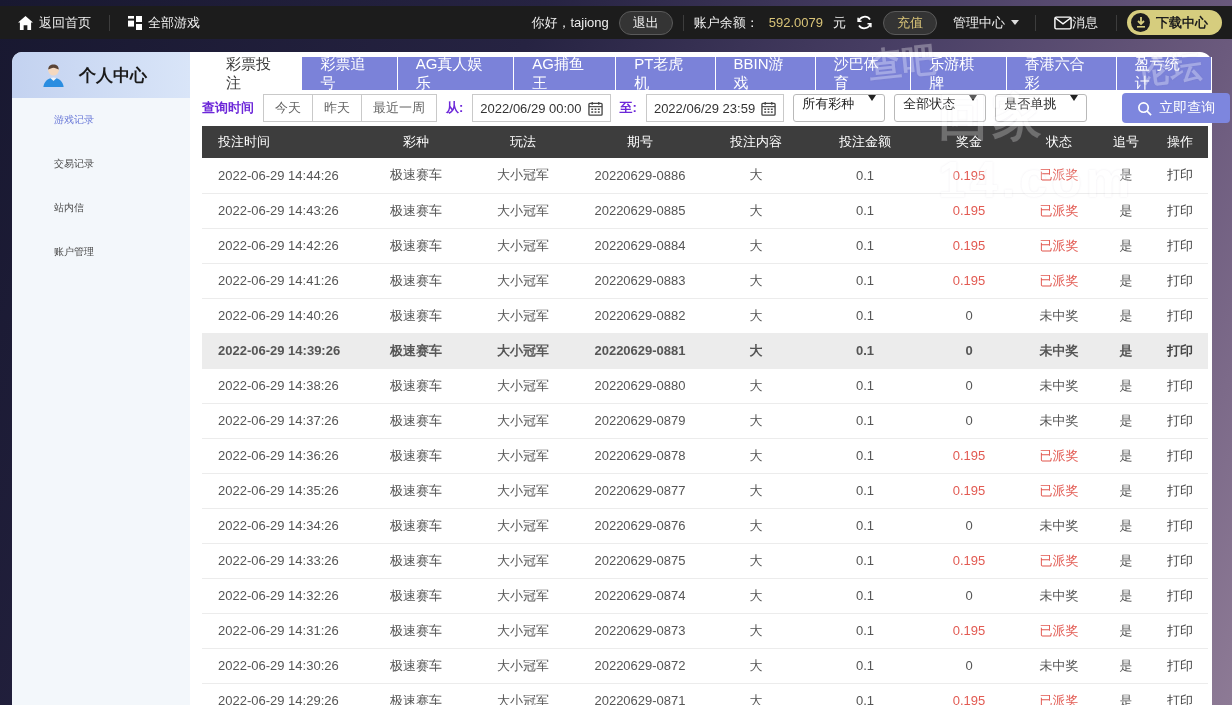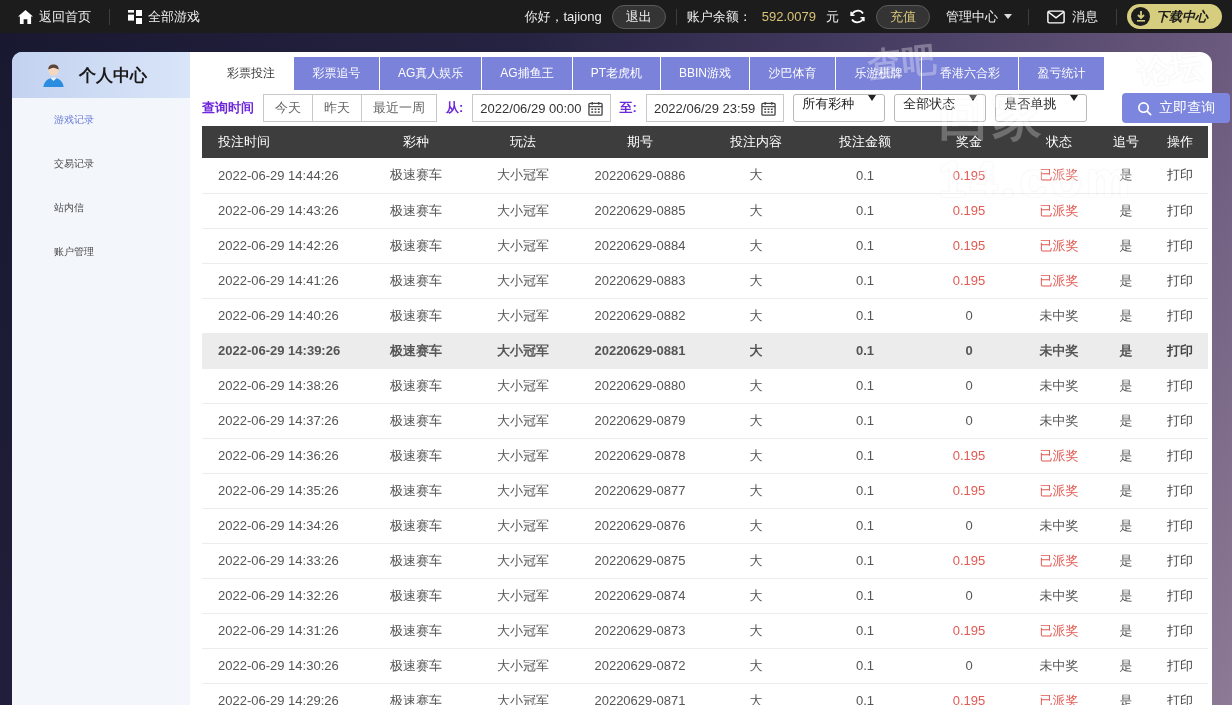--- a/index.html
+++ b/index.html
@@ -4,52 +4,52 @@
 <style>
   * { margin:0; padding:0; box-sizing:border-box; }
   html,body { width:1232px; height:705px; overflow:hidden; }
   body {
     font-family:"Liberation Sans","DejaVu Sans",sans-serif;
     background:linear-gradient(115deg,#181830 0%,#262342 35%,#4a4066 60%,#6b5a7d 80%,#8d7a95 100%);
     position:relative; font-size:13px; color:#555;
   }
 
   
-  .navbar{position:absolute;left:0;top:0;width:1232px;height:33px;background:#1c1c1c;
+  .navbar{position:absolute;left:0;top:6px;width:1232px;height:33px;background:#1c1c1c;
     display:flex;align-items:center;color:#eee;z-index:30;}
   .nav-left{display:flex;align-items:center;gap:0;}
   .nav-item{display:flex;align-items:center;gap:6px;padding:0 18px;height:33px;cursor:pointer;color:#f0f0f0;}
   .nav-div{width:1px;height:16px;background:#3d3d3d;}
   .nav-right{margin-left:auto;display:flex;align-items:center;gap:10px;padding-right:10px;}
   .pill-dark{background:#343434;border:1px solid #5a5a5a;border-radius:12px;padding:2px 13px;
     color:#f0f0f0;cursor:pointer;font-size:13px;}
   .pill-dark.gold{color:#d9c478;}
   .gold-num{color:#d9c478;}
   .mgmt{display:flex;align-items:center;gap:6px;cursor:pointer;padding:0 6px;}
   .caret{width:0;height:0;border-left:4px solid transparent;border-right:4px solid transparent;border-top:5px solid #ddd;}
-  .msg{display:flex;align-items:center;gap:7px;cursor:pointer;padding:0 8px;}
+  .msg{display:flex;align-items:center;cursor:pointer;padding:0 8px;}
   .dl-pill{background:#d6cd7e;color:#1d1d1d;border-radius:13px;height:25px;display:flex;align-items:center;
-    gap:6px;padding:0 14px 0 4px;cursor:pointer;font-weight:bold;font-style:italic;}
+    gap:6px;padding:0 14px 0 4px;cursor:pointer;font-weight:bold;}
   .dl-circle{width:19px;height:19px;border-radius:50%;background:#1d1d1d;display:flex;align-items:center;justify-content:center;}
 
   
   .sidebar{position:absolute;left:12px;top:52px;width:178px;height:653px;background:#f3f7fb;border-radius:10px 0 0 0;z-index:5;}
   .side-head{height:46px;background:linear-gradient(90deg,#c3d2f0,#d9e5f8);border-radius:10px 0 0 0;
     display:flex;align-items:center;gap:12px;padding:0 0 0 28px;}
   .side-title{font-size:17px;font-weight:bold;color:#1a1a1a;}
   .side-item{padding:15px 0 15px 42px;font-size:10px;color:#4a4a4a;cursor:pointer;}
   .side-item.active{color:#6a79d8;}
 
   
   .panel{position:absolute;left:190px;top:52px;width:1022px;height:653px;background:#ffffff;border-radius:0 12px 0 0;z-index:4;}
 
   
   .tabs{display:flex;align-items:flex-end;height:38px;padding-left:18px;}
   .tab{background:#7b82d9;color:#fff;height:33px;display:flex;align-items:center;justify-content:center;
-    padding:0 18px;font-size:12px;cursor:pointer;border-right:1px solid #fff;min-width:86px;}
+    padding:0 18px;font-size:15px;cursor:pointer;border-right:1px solid #fff;min-width:86px;}
   .tab.active{background:#ffffff;color:#3a3a3a;border-right:none;}
 
   
   .query{display:flex;align-items:center;gap:9px;height:36px;padding-left:12px;white-space:nowrap;}
   .q-label{font-weight:bold;color:#6d28d9;}
   .btn-group{display:flex;}
   .btn-group .qbtn{border:1px solid #c9c9c9;background:#fff;color:#666;padding:4px 11px;cursor:pointer;font-size:13px;}
   .btn-group .qbtn + .qbtn{border-left:none;}
   .date-box{display:flex;align-items:center;gap:6px;border:1px solid #c9c9c9;background:#fff;height:28px;padding:0 7px;cursor:text;}
   .date-box .dval{color:#333;font-size:13px;}

